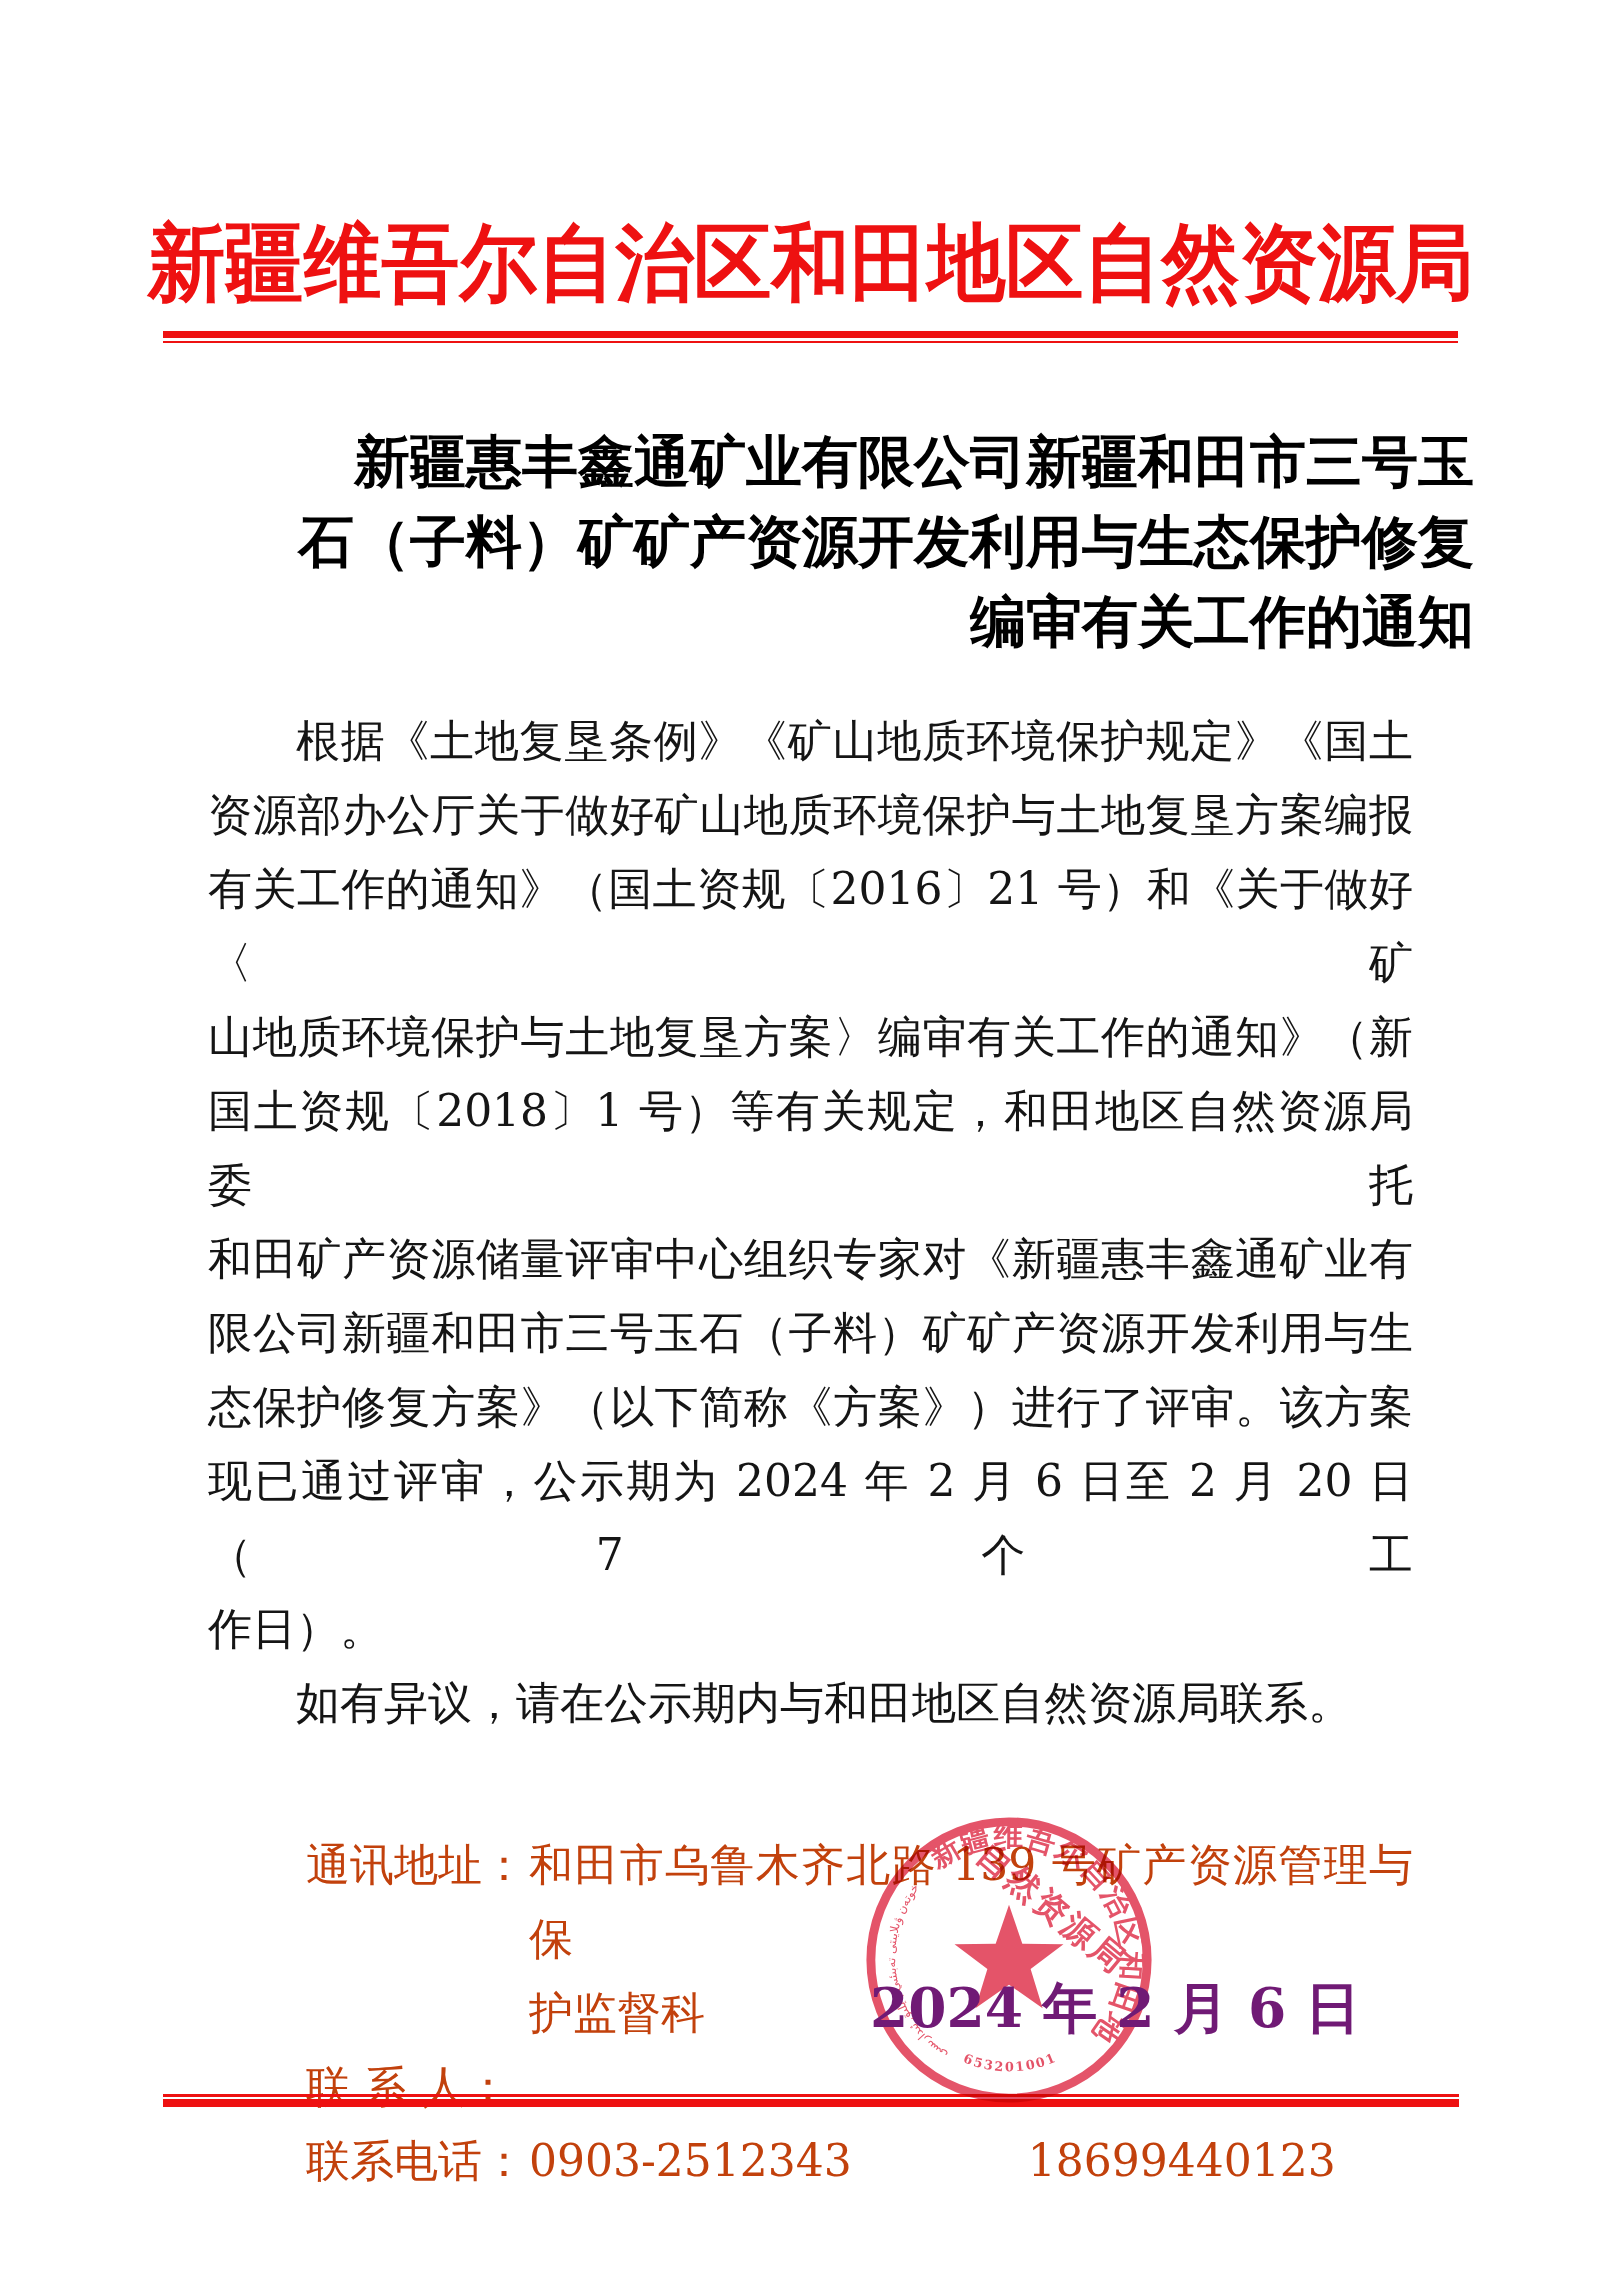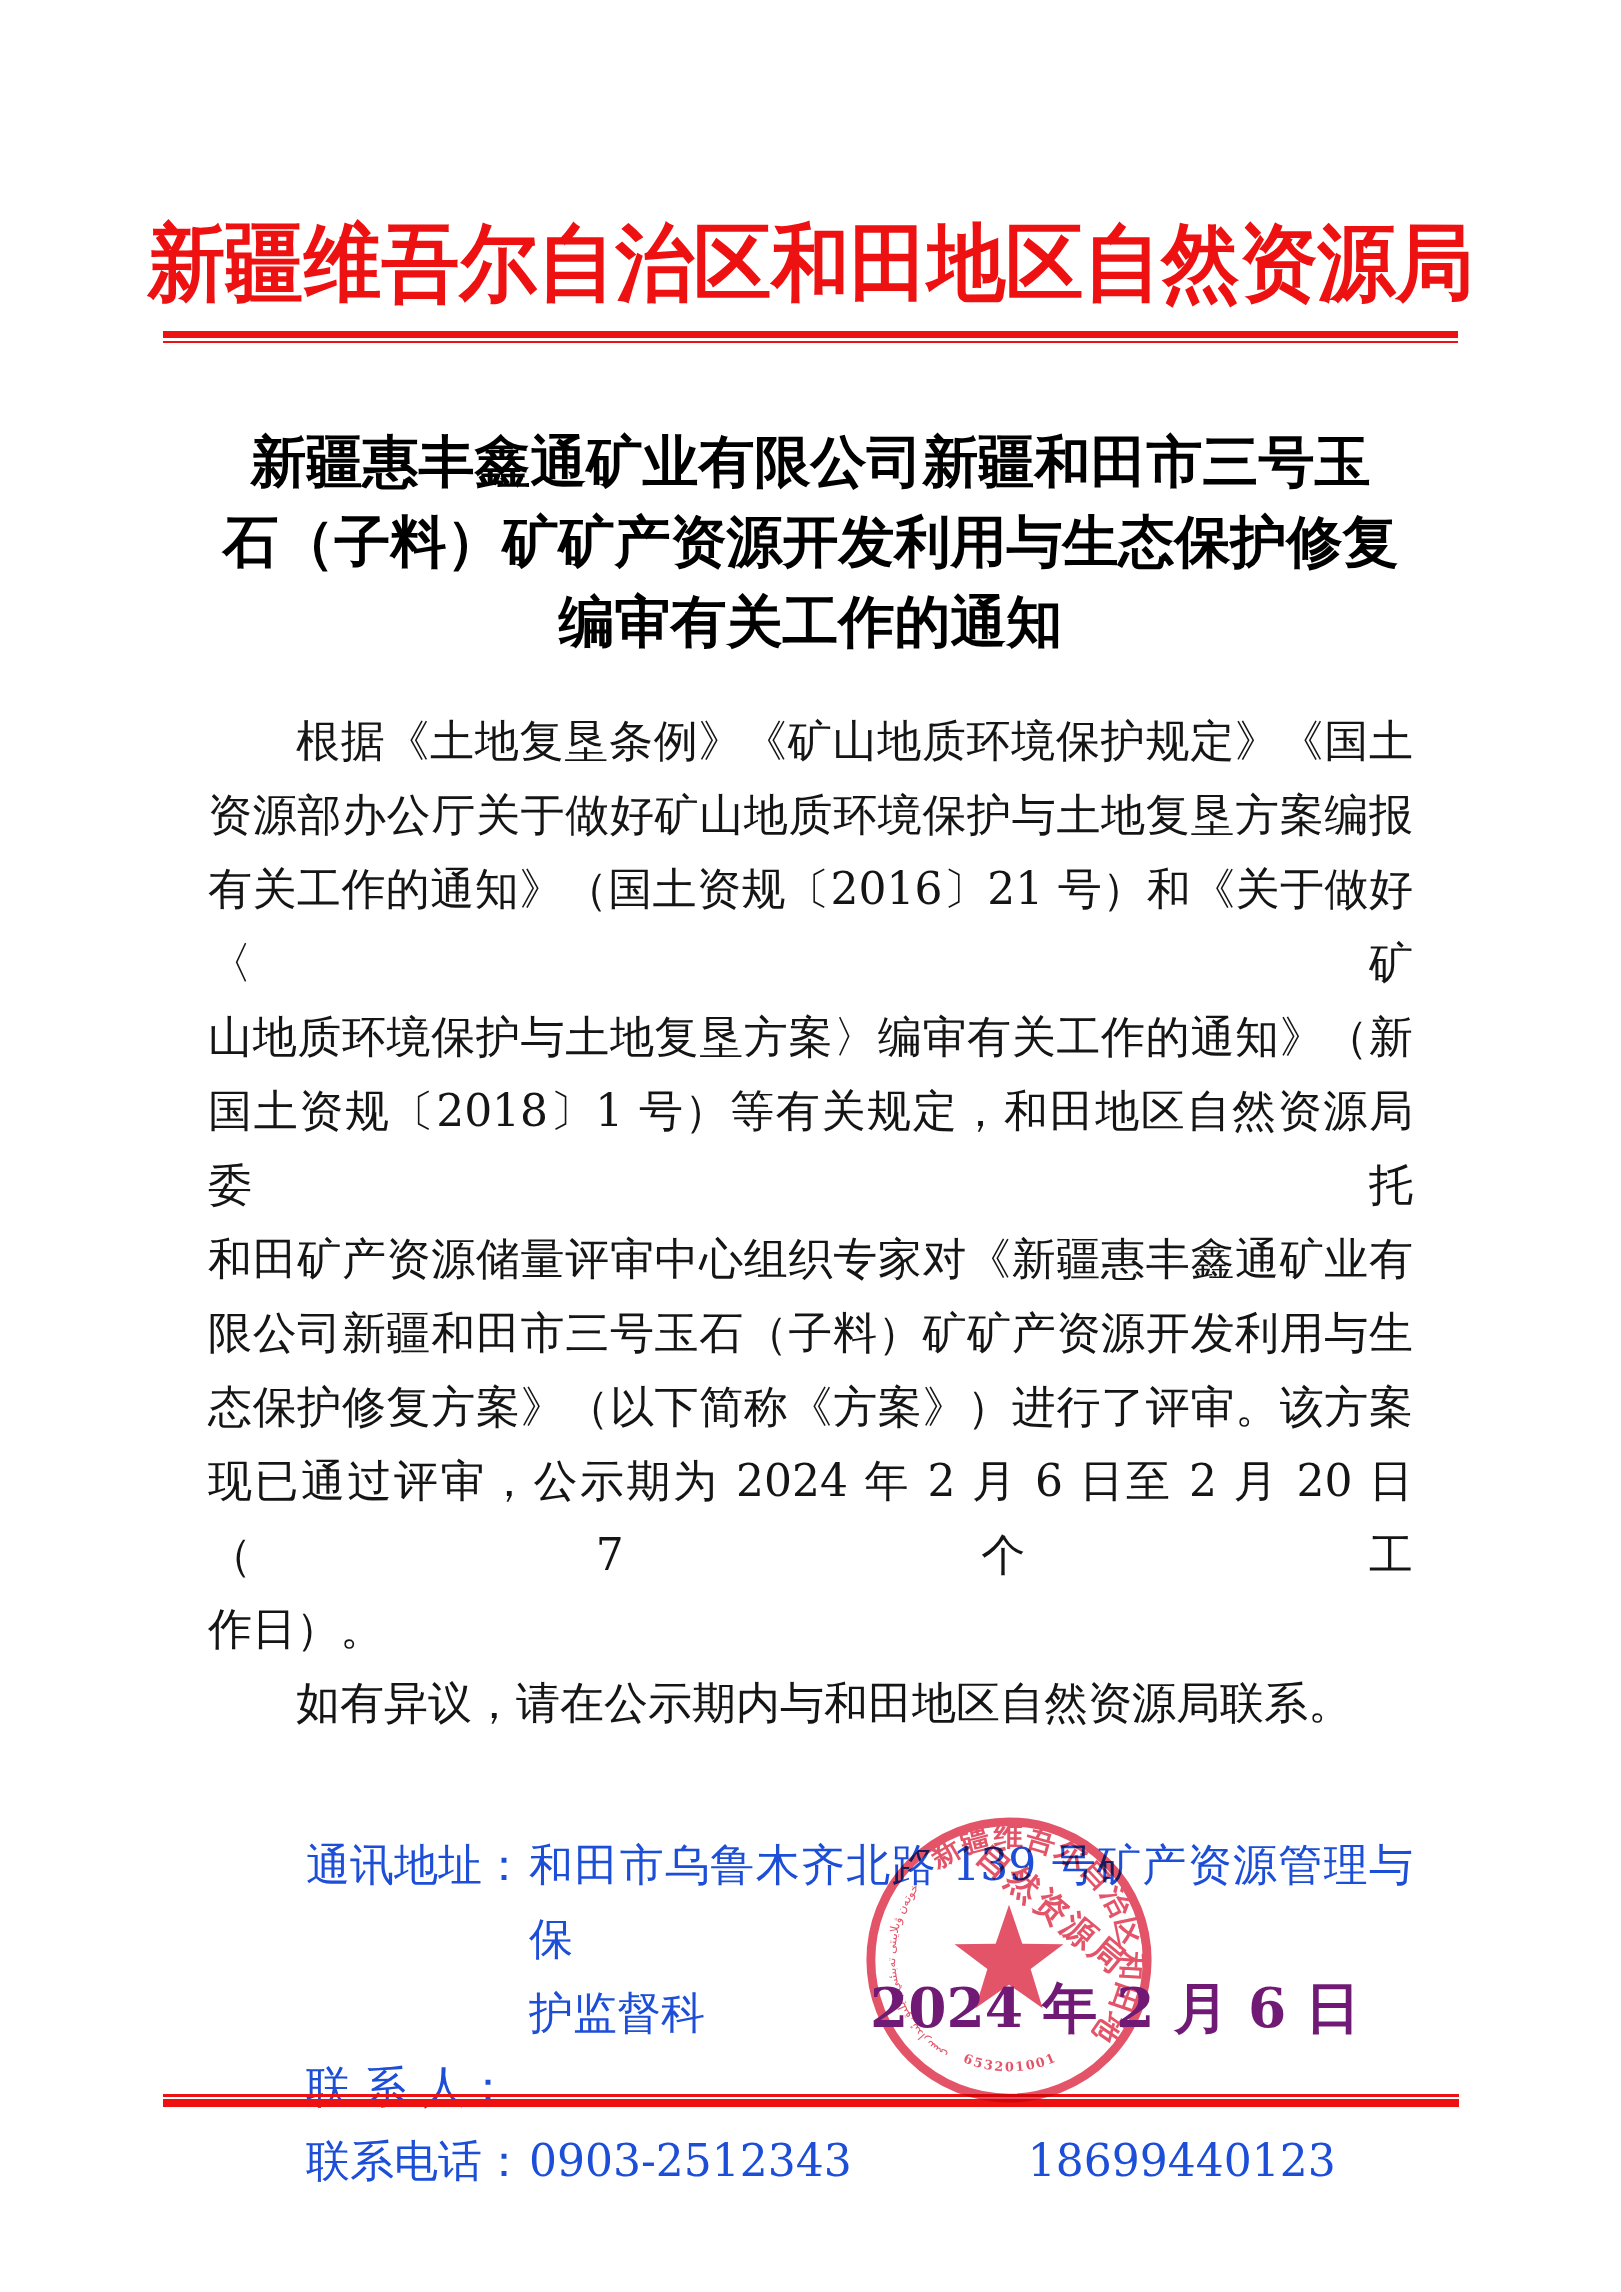--- a/index.html
+++ b/index.html
@@ -25,21 +25,21 @@
     white-space:nowrap;
     transform:scaleY(1.08);
     transform-origin:center top;
   }
   .rule-top{margin:17.6px 163px 0;}
   .rule-top .thick{height:7.8px;background:var(--accent-red);}
   .rule-top .thin{height:2px;background:var(--accent-red);margin-top:2.9px;}
   
   .doc-title{
     margin:78px 147px 0;
-    text-align:center;
+    text-align:right;
     font-size:56px;
     font-weight:bold;
     line-height:80px;
     color:#000;
   }
   
   .body-text{
     margin:43px 208px 0;
     font-size:44px;
     line-height:74px;
@@ -48,21 +48,21 @@
   .jline{text-align:justify;text-align-last:justify;}
   .jline.short{text-align-last:left;}
   .indent{text-indent:88px;}
   .para2{margin-top:0;}
   
   .contact{
     margin:88px 208px 0;
     padding-left:98px;
     font-size:44px;
     line-height:74px;
-    color:#1d4ed8;
+    color:#c2410c;
   }
   .crow{display:flex;align-items:flex-start;}
   .clabel{flex:none;width:223px;white-space:pre;}
   .cvalue{flex:1;}
   .cvalue .jline{text-align:justify;text-align-last:justify;}
   .cvalue .plain{text-align:left;}
   .phone2{margin-left:176px;}
   
   .date{
     position:absolute;

